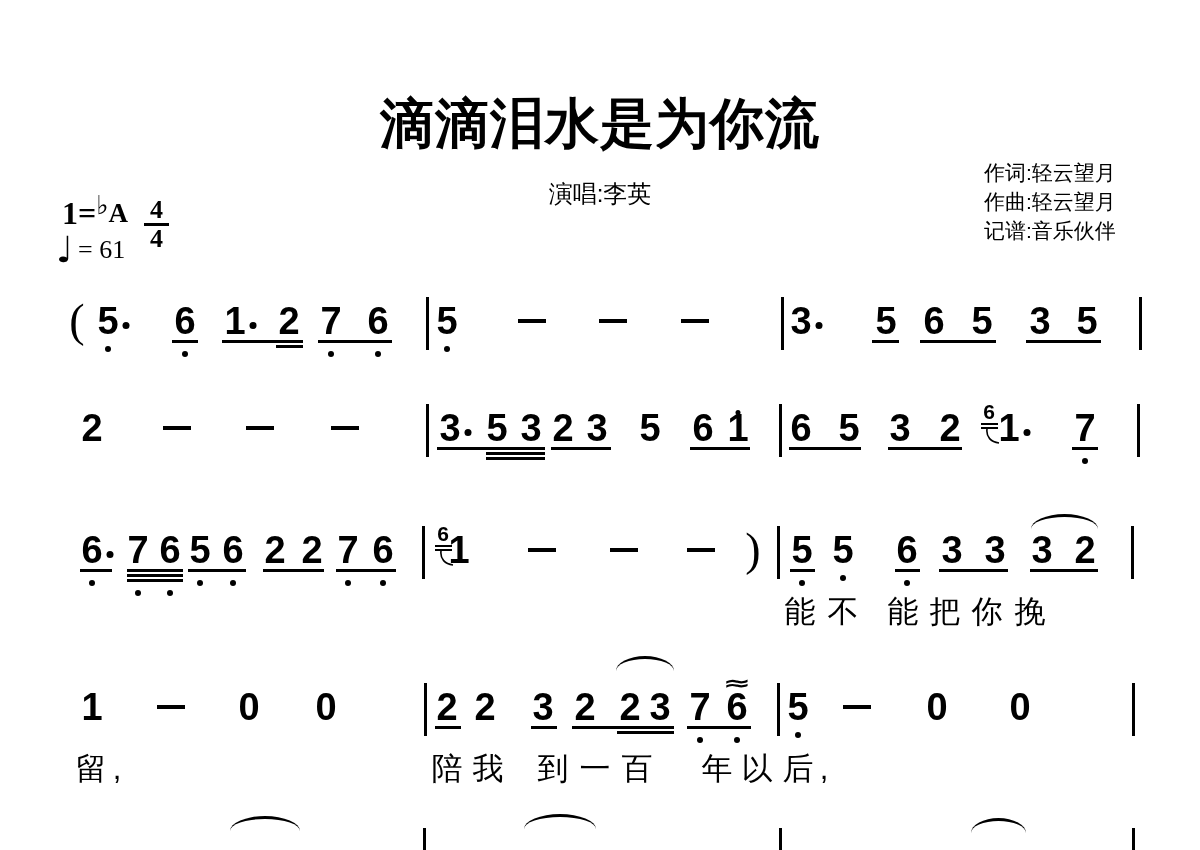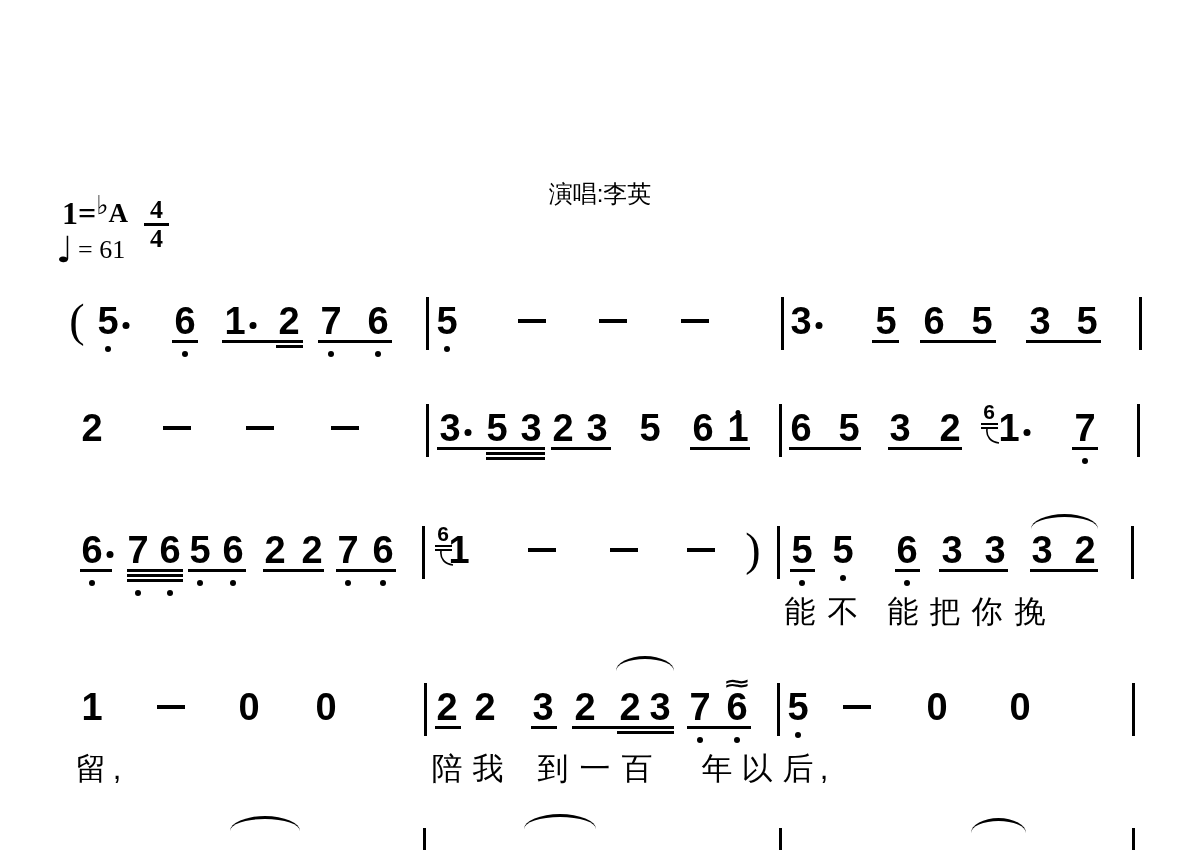--- a/index.html
+++ b/index.html
@@ -38,21 +38,27 @@
            transform:translateX(-50%) scaleX(1.7);font-family:"DejaVu Sans",sans-serif;}
   .lyric{position:absolute;font-size:31px;line-height:31px;transform:translateX(-50%);}
   .paren{position:absolute;font-size:46px;line-height:46px;font-weight:normal;
          transform:translateX(-50%);font-family:"Liberation Serif",serif;}
   .hook{position:absolute;}
 </style>
 </head>
 <body>
 
 <div class="page">
+  <h1 class="title">滴滴泪水是为你流</h1>
   <div class="singer">演唱:李英</div>
+  <div class="credits">
+    <div>作词:轻云望月</div>
+    <div>作曲:轻云望月</div>
+    <div>记谱:音乐伙伴</div>
+  </div>
   <div class="keyrow">
     <span class="k1">1=</span>
     <span class="flat">♭</span>
     <span class="klet">A</span>
     <span class="timesig">
       <span class="tsnum">4</span>
       <span class="tsden">4</span>
     </span>
   </div>
   <div class="temporow">

